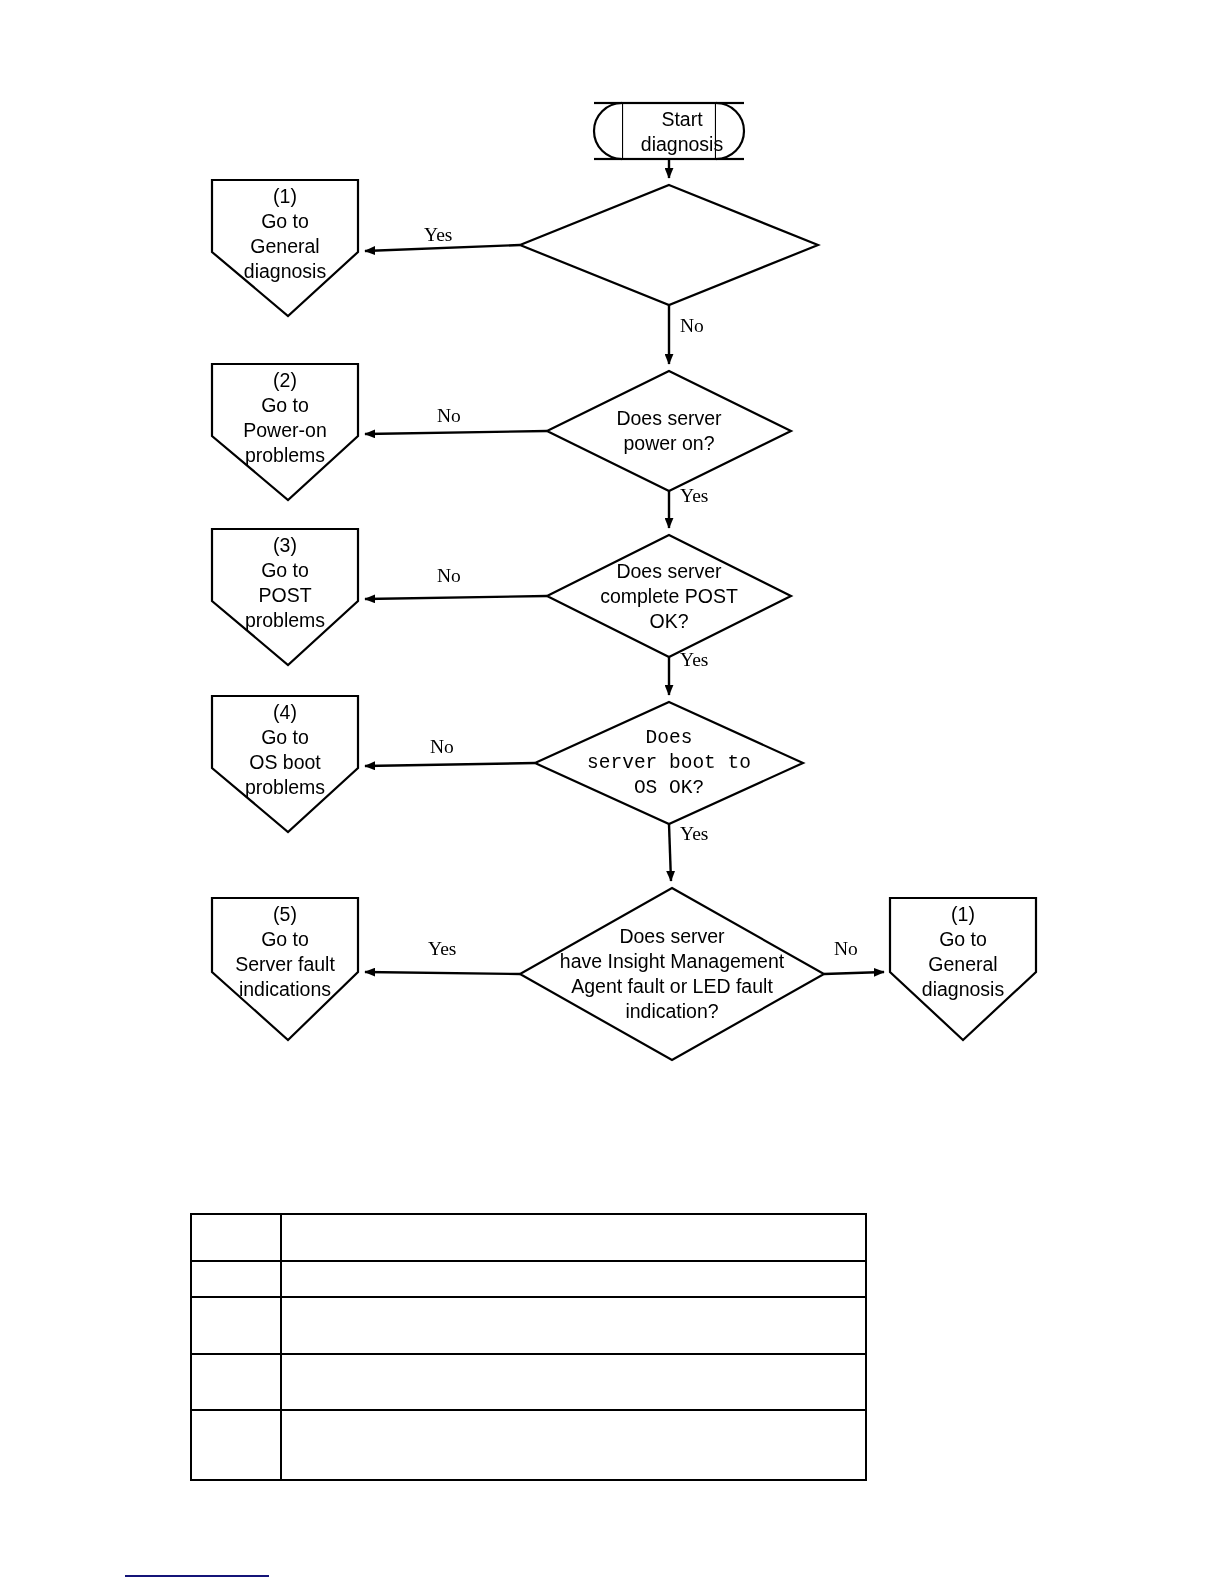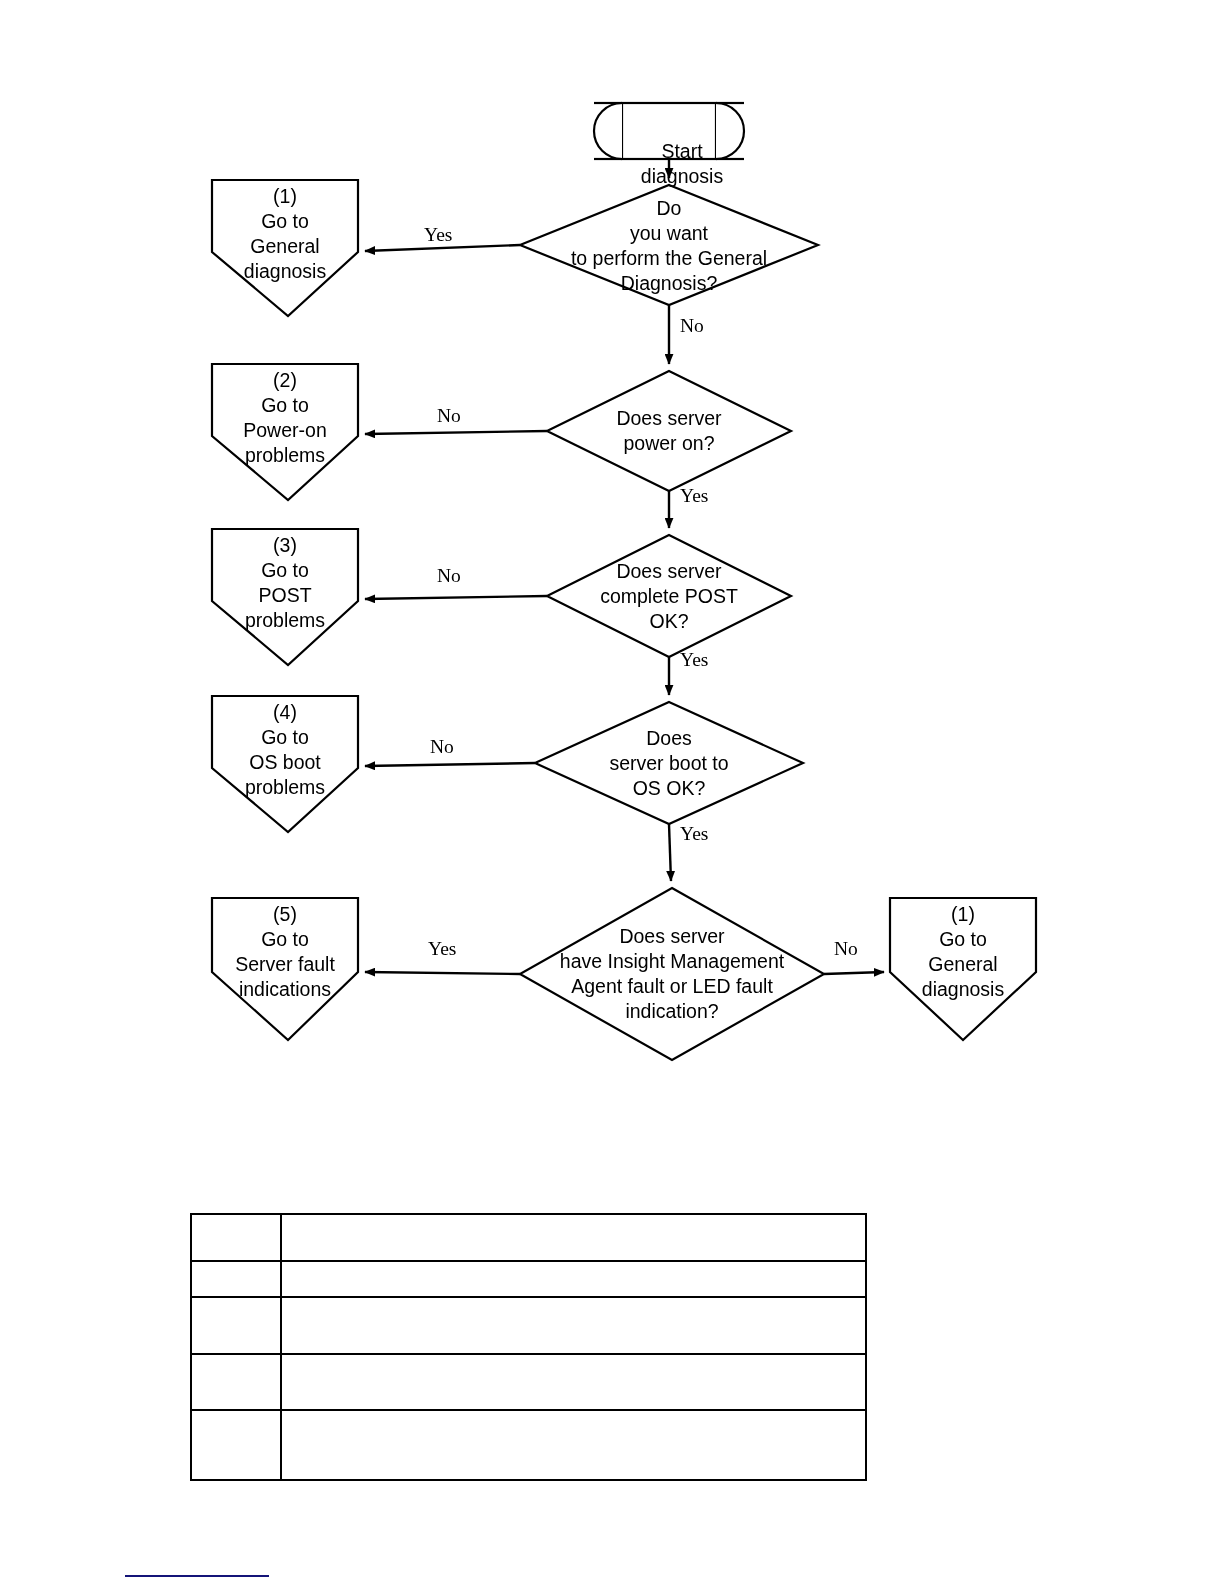--- a/index.html
+++ b/index.html
@@ -144,36 +144,32 @@
 
     <line class="conn" x1="535" y1="763" x2="365" y2="766" marker-end="url(#arrowhead)"></line>
 
     <line class="conn" x1="669" y1="824" x2="671" y2="881" marker-end="url(#arrowhead)"></line>
 
     <line class="conn" x1="520" y1="974" x2="365" y2="972" marker-end="url(#arrowhead)"></line>
 
     <line class="conn" x1="824" y1="974" x2="884" y2="972" marker-end="url(#arrowhead)"></line>
   </svg>
 
-  <div class="node-text" style="left:594px; top:107px; width:176px;margin-top:32px;">Start
+  <div class="node-text" style="left:594px; top:107px; width:176px;">Start
 diagnosis</div>
 
-  <div class="node-text" style="left:519px; top:196px; width:300px;">Do
-you want
-to perform the General
-Diagnosis?</div>
 
   <div class="node-text" style="left:549px; top:406px; width:240px;">Does server
 power on?</div>
 
   <div class="node-text" style="left:549px; top:559px; width:240px;">Does server
 complete POST
 OK?</div>
 
-  <div class="node-text" style="left:537px; top:726px; width:264px;">Does
+  <div class="node-text" style="left:537px; top:726px; width:264px;font-family:Liberation Mono, monospace;">Does
 server boot to
 OS OK?</div>
 
   <div class="node-text" style="left:521px; top:924px; width:302px;">Does server
 have Insight Management
 Agent fault or LED fault
 indication?</div>
 
   <div class="node-text" style="left:212px; top:184px; width:146px;">(1)
 Go to

